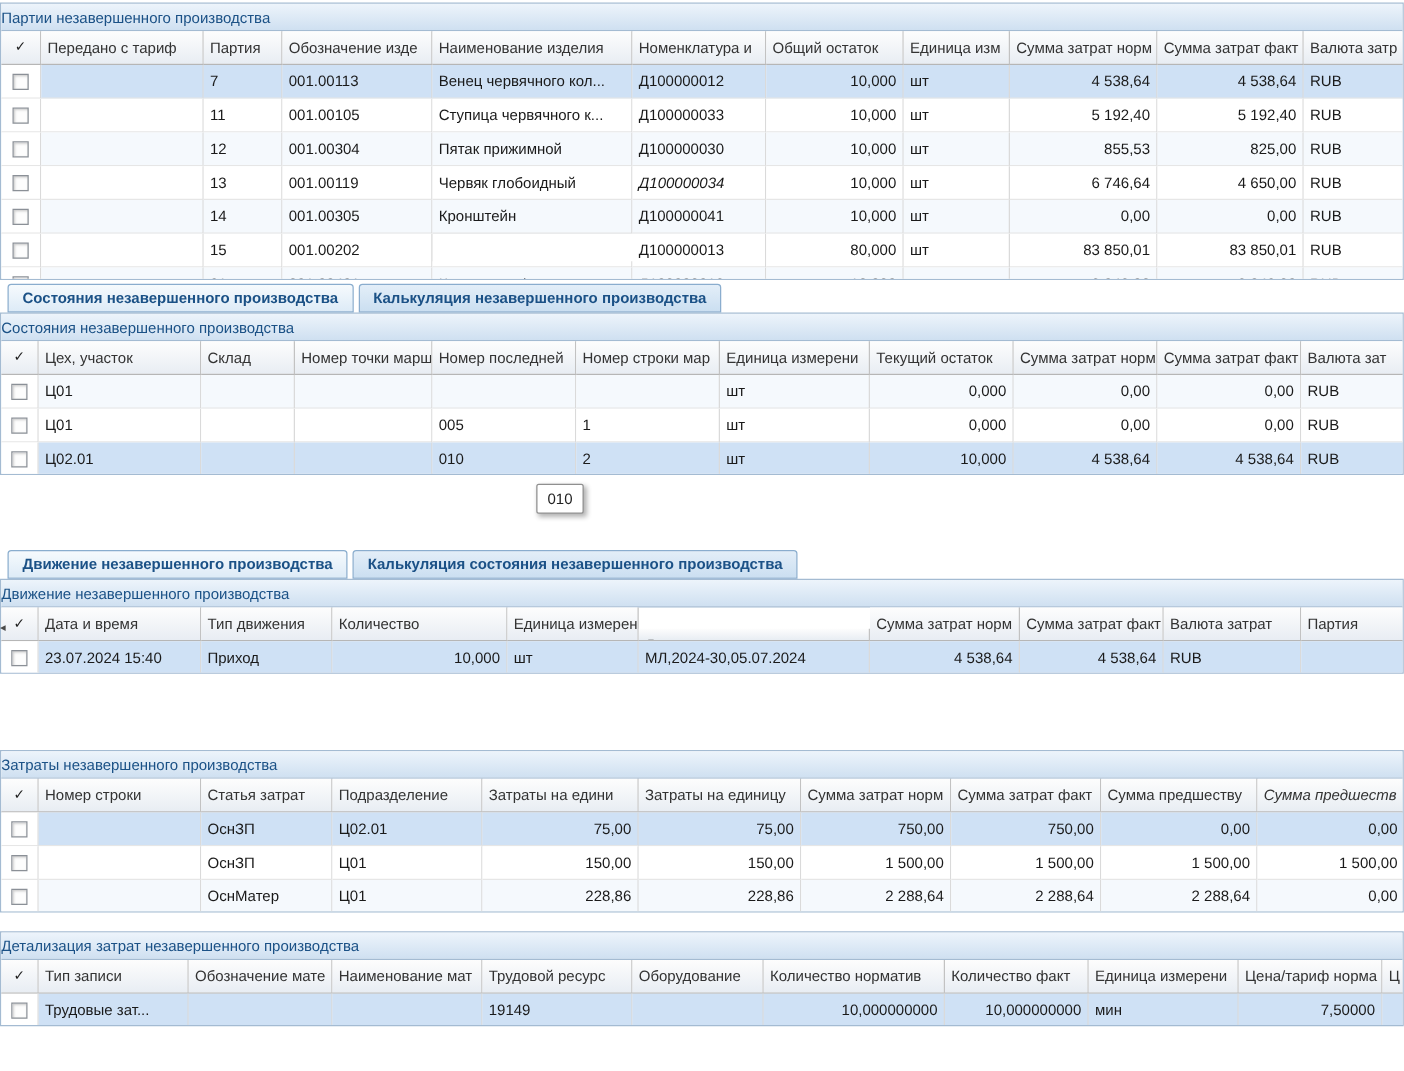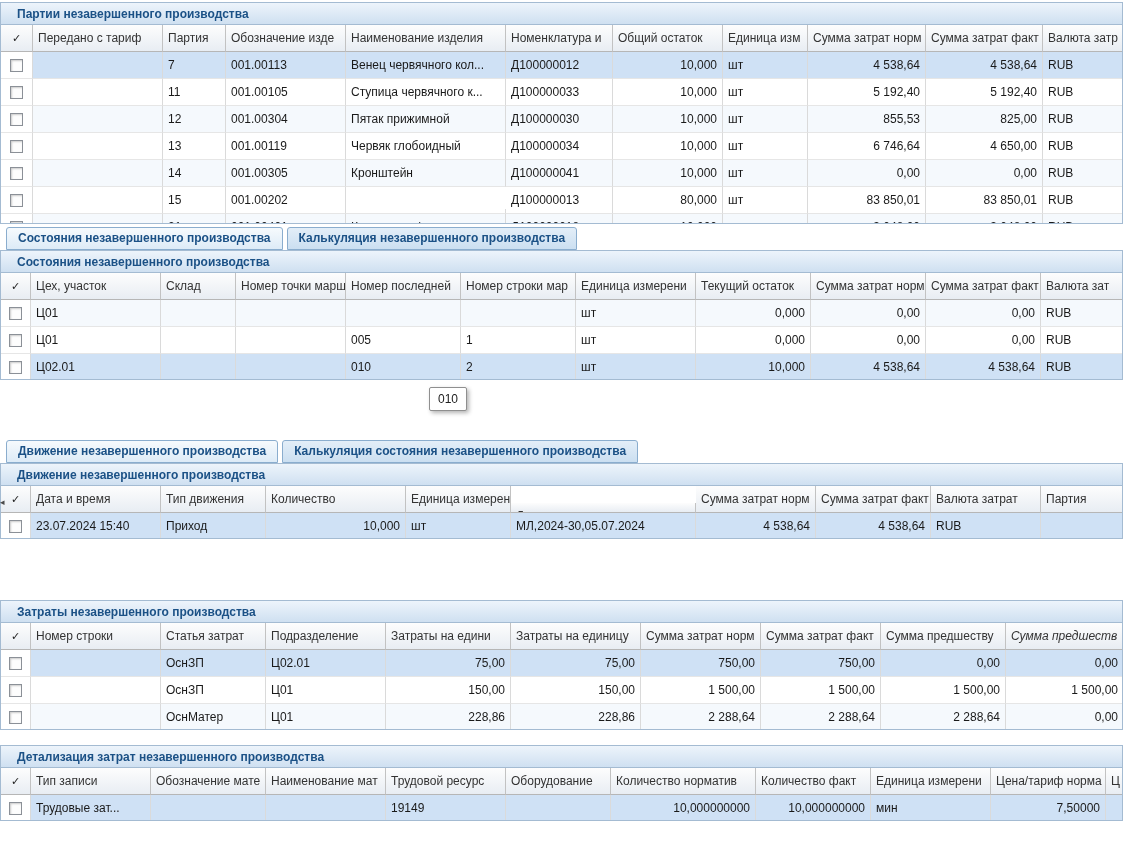--- a/index.html
+++ b/index.html
@@ -2,21 +2,21 @@
 <html><head>
 <meta charset="utf-8">
 <style>
   html,body{margin:0;padding:0;}
   body{width:1123px;height:857px;overflow:hidden;background:#ffffff;
        font-family:"Liberation Sans","DejaVu Sans",sans-serif;font-size:12px;color:#1a1a1a;}
   *{box-sizing:border-box;}
   .page{position:relative;width:1123px;height:857px;padding-top:2px;}
 
   .grid-panel{width:1123px;border:1px solid #a4bbd2;background:#fff;overflow:hidden;}
-  .panel-title{height:22px;line-height:22px;padding-left:16px;font-weight:bold;color:#1b5186;
+  .panel-title{height:22px;line-height:22px;padding-left:0;font-weight:normal;color:#1b5186;
                background:linear-gradient(#edf4fb,#cfe0f1);border-bottom:1px solid #a4bbd2;}
 
   .row{display:flex;height:27px;}
   .cell{flex:0 0 auto;padding:0 5px;line-height:26px;border-right:1px solid #dadada;
         border-bottom:1px solid #e6e6e6;white-space:nowrap;overflow:hidden;background:#fff;}
   .cell.r{text-align:right;}
   .head .cell{background:linear-gradient(#fdfdfd,#e8edf3);border-right:1px solid #c2c2c2;
               border-bottom:1px solid #b6b6b6;color:#333;}
   .row.stripe .cell:not(.chk){background:#f5f9fd;}
   .row.sel .cell:not(.chk){background:#cfe1f5;}
@@ -111,21 +111,21 @@
           <div class="cell" style="flex: 0 0 81px; width: 81px;">RUB</div>
         </div>
         <div class="row">
           <div class="cell chk" style="flex: 0 0 32px; width: 32px;">
             <span class="checkbox"></span>
           </div>
           <div class="cell" style="flex: 0 0 130px; width: 130px;"></div>
           <div class="cell" style="flex: 0 0 63px; width: 63px;">13</div>
           <div class="cell" style="flex: 0 0 120px; width: 120px;">001.00119</div>
           <div class="cell" style="flex: 0 0 160px; width: 160px;">Червяк глобоидный</div>
-          <div class="cell" style="flex: 0 0 107px; width: 107px;">Д100000034</div>
+          <div class="cell" style="flex: 0 0 107px; width: 107px; font-style: italic;">Д100000034</div>
           <div class="cell r" style="flex: 0 0 110px; width: 110px;">10,000</div>
           <div class="cell" style="flex: 0 0 85px; width: 85px;">шт</div>
           <div class="cell r" style="flex: 0 0 118px; width: 118px;">6 746,64</div>
           <div class="cell r" style="flex: 0 0 117px; width: 117px;">4 650,00</div>
           <div class="cell" style="flex: 0 0 81px; width: 81px;">RUB</div>
         </div>
         <div class="row stripe">
           <div class="cell chk" style="flex: 0 0 32px; width: 32px;">
             <span class="checkbox"></span>
           </div>

